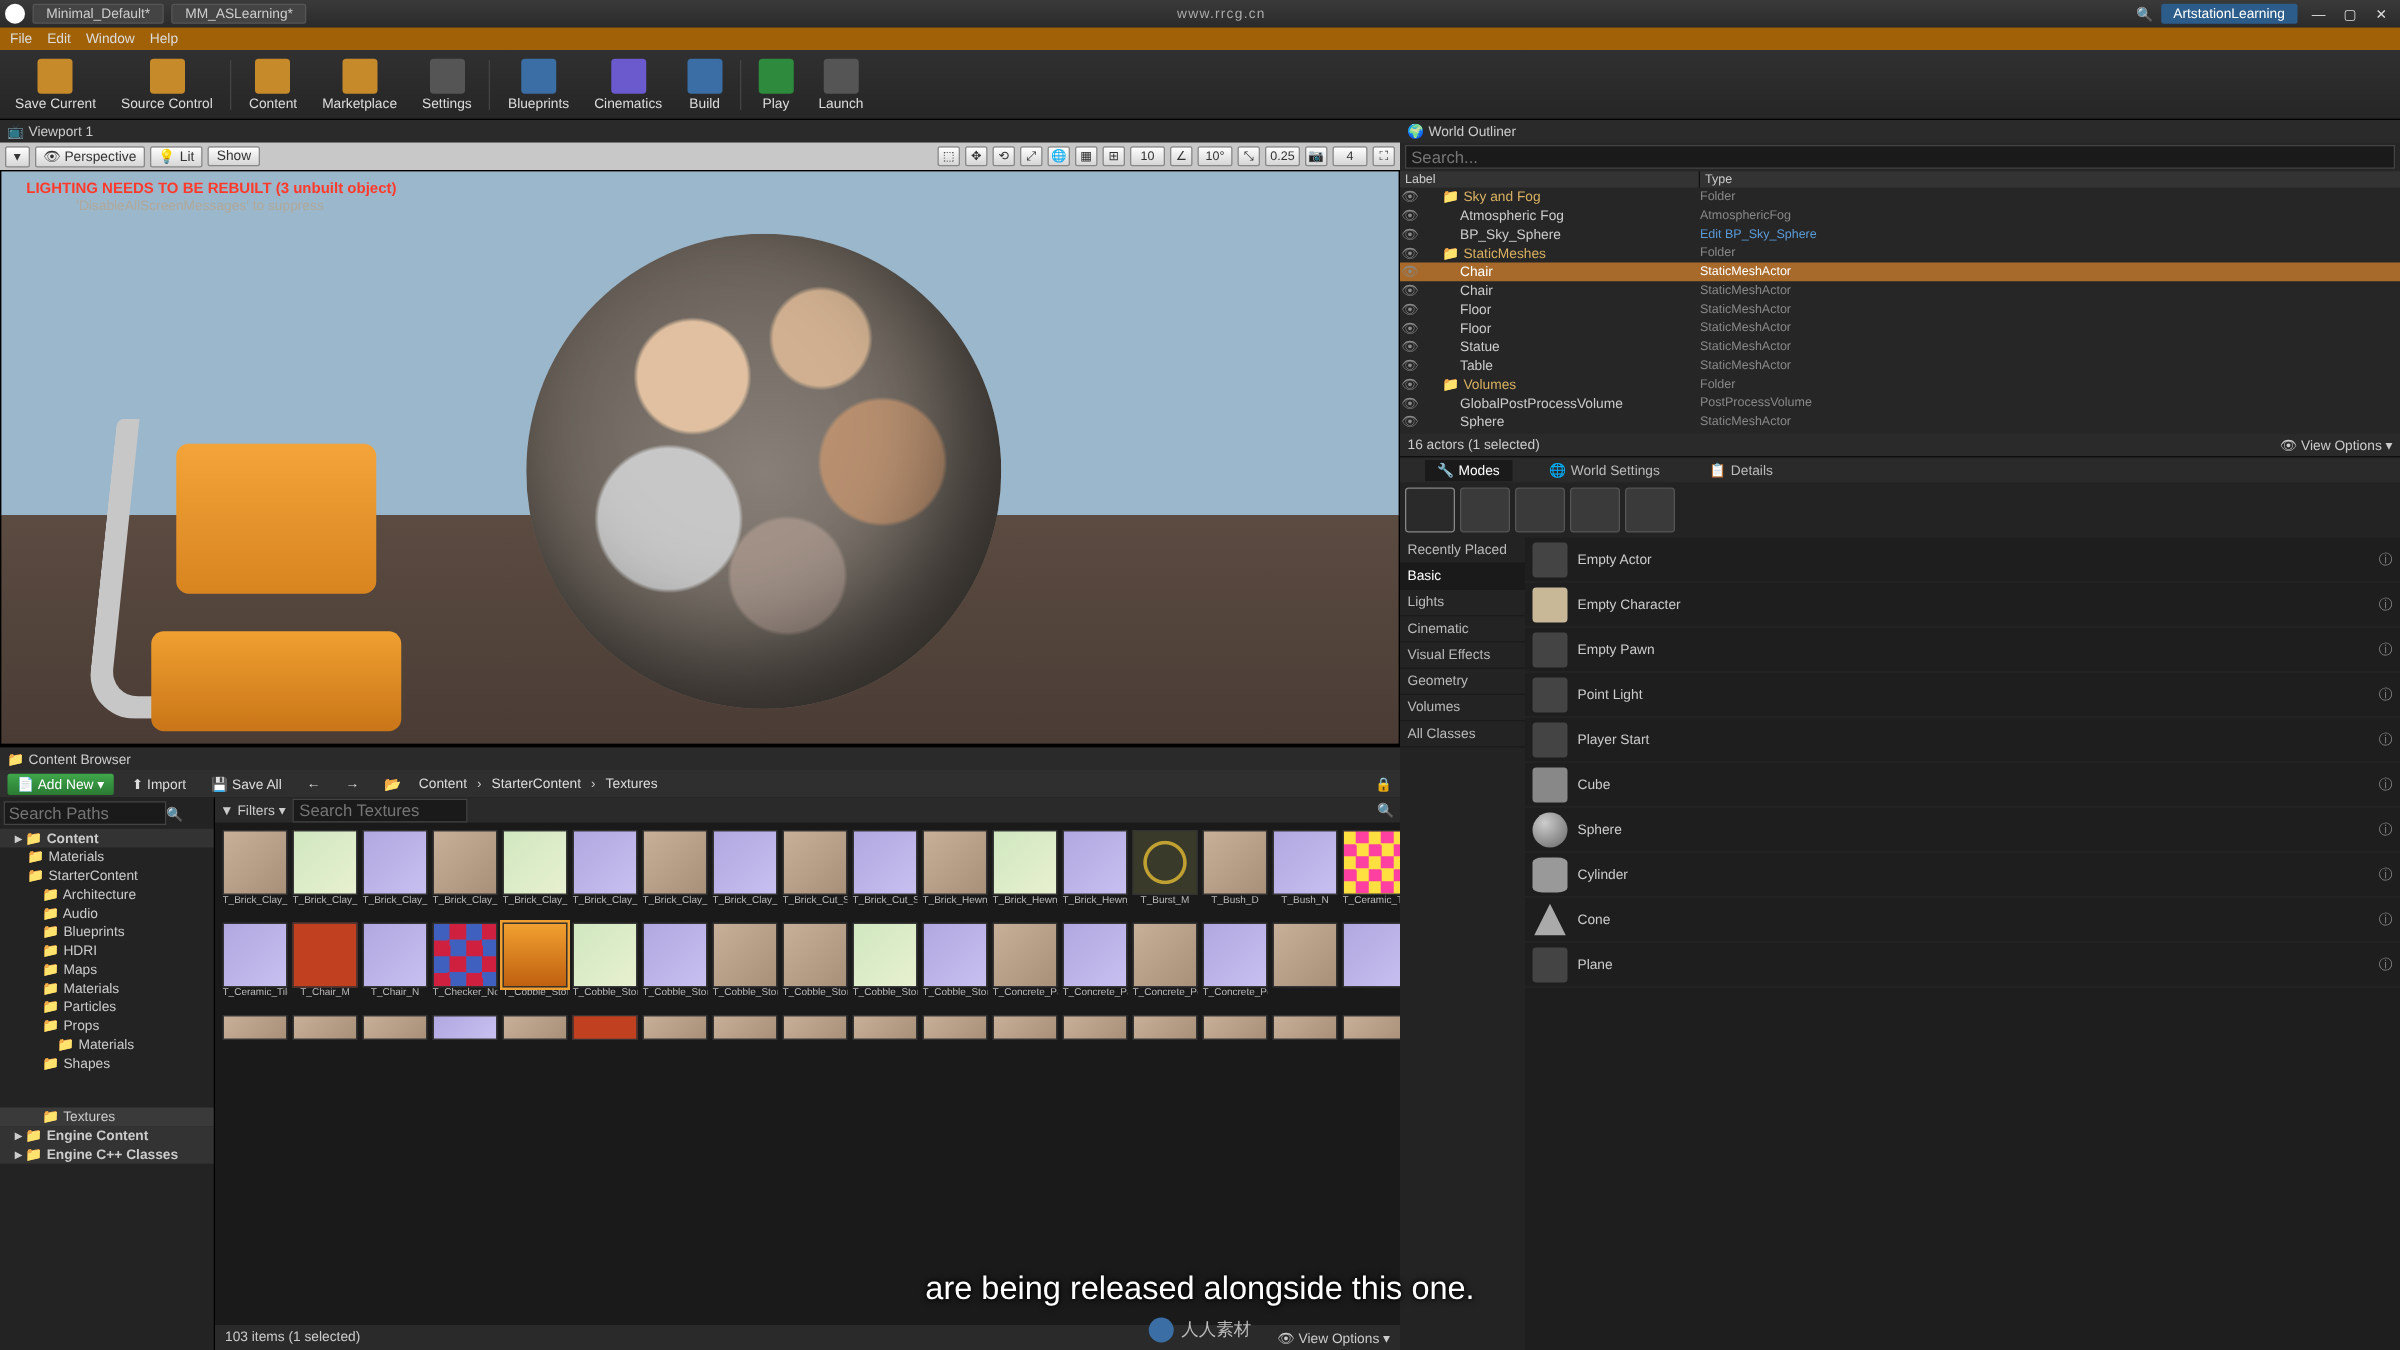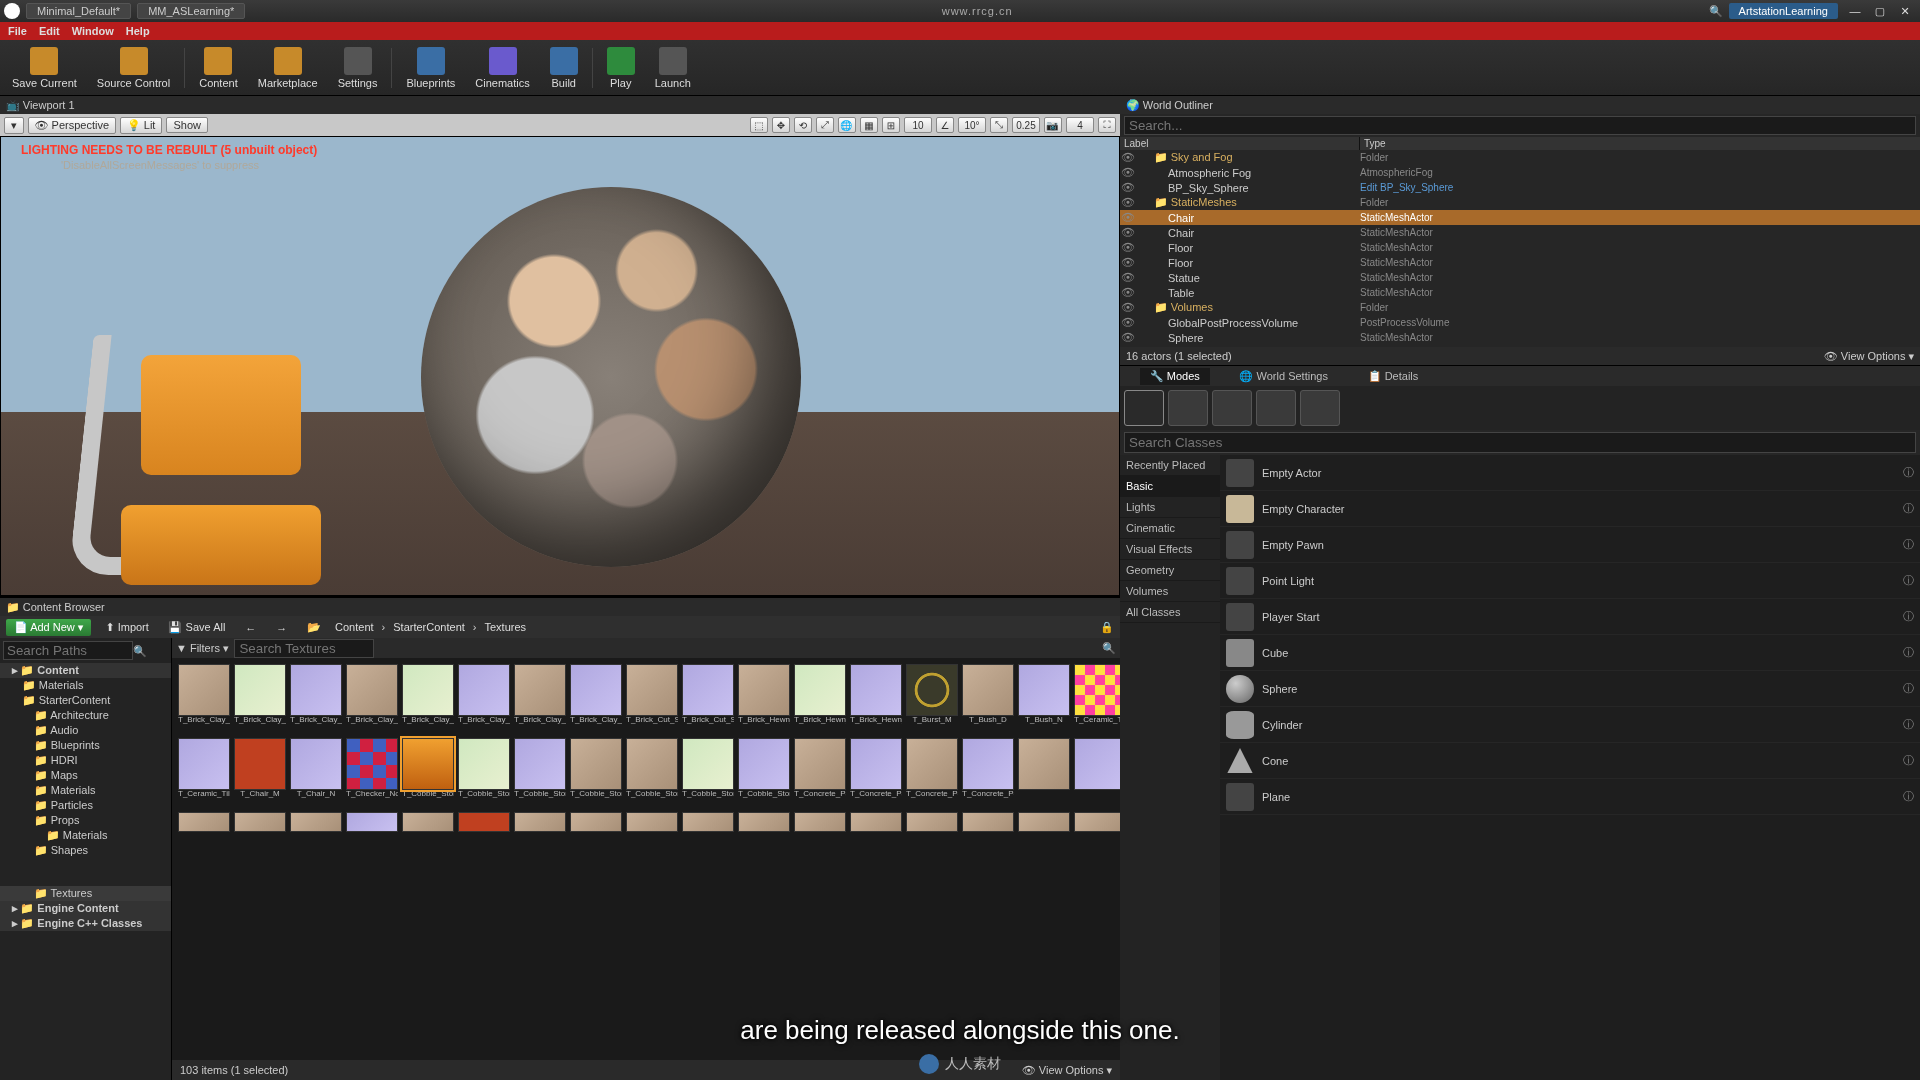--- a/index.html
+++ b/index.html
@@ -9,21 +9,21 @@
 
 .titlebar { height: 22px; background: linear-gradient(#3a3a3a,#2a2a2a); display: flex; align-items: center; padding: 0 4px; gap: 6px; }
 .titlebar .ue-logo { width: 16px; height: 16px; background: #fff; border-radius: 50%; display: inline-block; }
 .titlebar .tab { background: #444; border: 1px solid #555; padding: 1px 10px; border-radius: 2px; display: flex; gap: 6px; align-items: center; }
 .titlebar .spacer { flex: 1; }
 .titlebar .wmark { color: #aaa; letter-spacing: 1px; }
 .titlebar .account-chip { background: #2b5c8a; color: #fff; padding: 2px 10px; border-radius: 2px; }
 .titlebar .winbtns span { display:inline-block; width:22px; text-align:center; color:#ddd; }
 
 
-.menubar { height: 18px; background: #b91c1c; display: flex; gap: 12px; padding: 0 8px; align-items: center; color: #ddd; font-weight: bold; }
+.menubar { height: 18px; background: #a16207; display: flex; gap: 12px; padding: 0 8px; align-items: center; color: #ddd; }
 
 
 .toolbar { height: 56px; background: linear-gradient(#303030,#262626); display: flex; align-items: center; gap: 8px; padding: 0 6px; border-bottom: 1px solid #000; }
 .toolbar .tbtn { display: flex; flex-direction: column; align-items: center; gap: 2px; padding: 2px 6px; color: #ddd; }
 .toolbar .tbtn .ico { width: 28px; height: 28px; background: #555; border-radius: 3px; display:inline-block; }
 .toolbar .tbtn.green .ico { background: #2e8b3d; }
 .toolbar .tbtn.orange .ico { background: #c78a2a; }
 .toolbar .tbtn.blue .ico { background: #3a6ea5; }
 .toolbar .tbtn.purple .ico { background: #6a5acd; }
 .toolbar .sep { width: 1px; height: 40px; background: #444; }
@@ -235,21 +235,21 @@
       <span class="sq num">10</span>
       <span class="sq">∠</span>
       <span class="sq num">10°</span>
       <span class="sq">⤡</span>
       <span class="sq num">0.25</span>
       <span class="sq">📷</span>
       <span class="sq num">4</span>
       <span class="sq">⛶</span>
     </div>
     <div class="viewport">
-      <div class="warn">LIGHTING NEEDS TO BE REBUILT (5 unbuilt object)</div>
+      <div class="warn">LIGHTING NEEDS TO BE REBUILT (3 unbuilt object)</div>
       <div class="warn2">'DisableAllScreenMessages' to suppress</div>
       <div class="chair">
         <div class="frame"></div>
             <div class="cushion"></div>
             <div class="seat"></div>
       </div>
       <div class="sphere"></div>
     </div>
 
     <div class="cbrowser">
@@ -591,21 +591,20 @@
       <div class="mtab">🌐 <span>World Settings</span></div>
       <div class="mtab">📋 <span>Details</span></div>
     </div>
     <div class="modes-icons">
       <div class="mi active"></div>
       <div class="mi"></div>
       <div class="mi"></div>
       <div class="mi"></div>
       <div class="mi"></div>
     </div>
-    <div class="modes-search"><input placeholder="Search Classes" style=""></div>
     <div class="placer">
       <div class="placer-cats">
         <div class="cat">Recently Placed</div>
         <div class="cat active">Basic</div>
         <div class="cat">Lights</div>
         <div class="cat">Cinematic</div>
         <div class="cat">Visual Effects</div>
         <div class="cat">Geometry</div>
         <div class="cat">Volumes</div>
         <div class="cat">All Classes</div>

